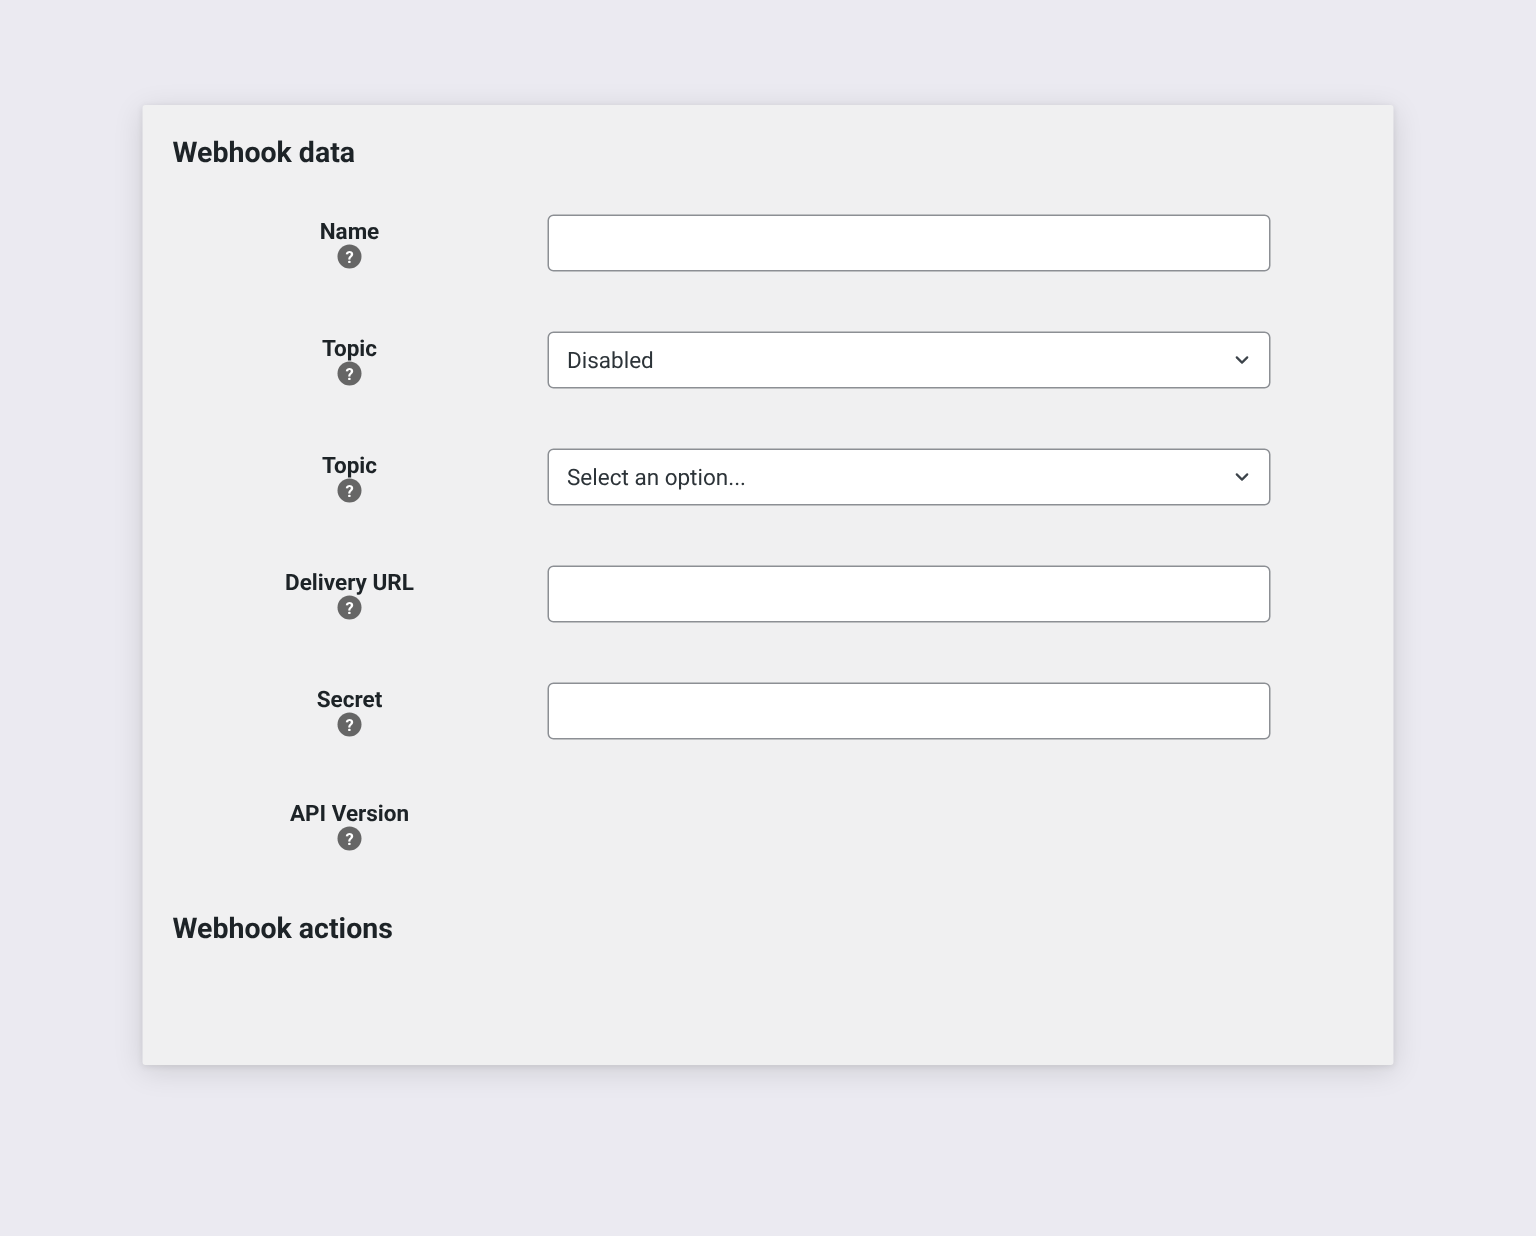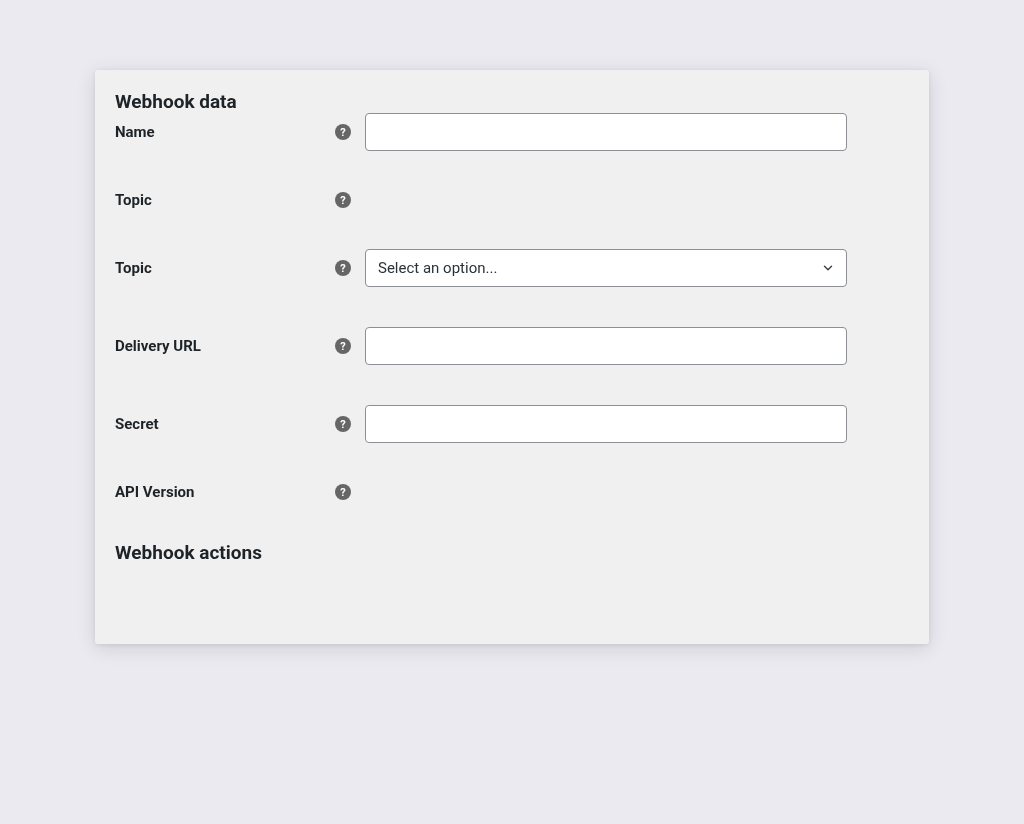--- a/index.html
+++ b/index.html
@@ -17,37 +17,39 @@
     .panel {
       background: #f0f0f1;
       box-shadow: 0 4px 20px rgba(0,0,0,0.12), 0 1px 4px rgba(0,0,0,0.08);
       padding: 20px 20px 28px 20px;
       border-radius: 2px;
     }
     h2.section-heading {
       font-size: 19px;
       font-weight: 700;
       color: #1d2327;
+      margin-bottom: 30px;
     }
     h2.section-heading.actions {
       margin-top: 0;
       margin-bottom: 52px;
     }
     .form-row {
       display: flex;
       align-items: center;
       margin-bottom: 40px;
     }
     .label-col {
       width: 250px;
       flex-shrink: 0;
       display: flex;
       align-items: center;
       justify-content: space-between;
       padding-right: 14px;
+      flex-direction: column;
     }
     .label-text {
       font-size: 15px;
       font-weight: 700;
       color: #1d2327;
     }
     .help-icon {
       width: 16px;
       height: 16px;
       border-radius: 50%;
@@ -137,20 +139,30 @@
       <input type="text" class="text-input" value="" style="">
     </div>
   </div>
 
   
   <div class="form-row">
     <div class="label-col">
       <span class="label-text">Topic</span>
       <span class="help-icon">?</span>
     </div>
+    <div class="input-col">
+      <div class="select-wrap">
+        <div class="select-display">Disabled</div>
+        <span class="chevron">
+          <svg viewBox="0 0 24 24" fill="none" stroke-width="2.5" stroke-linecap="round" stroke-linejoin="round">
+              <polyline points="6 9 12 15 18 9"></polyline>
+            </svg>
+        </span>
+      </div>
+    </div>
   </div>
 
   
   <div class="form-row">
     <div class="label-col">
       <span class="label-text">Topic</span>
       <span class="help-icon">?</span>
     </div>
     <div class="input-col">
       <div class="select-wrap">

